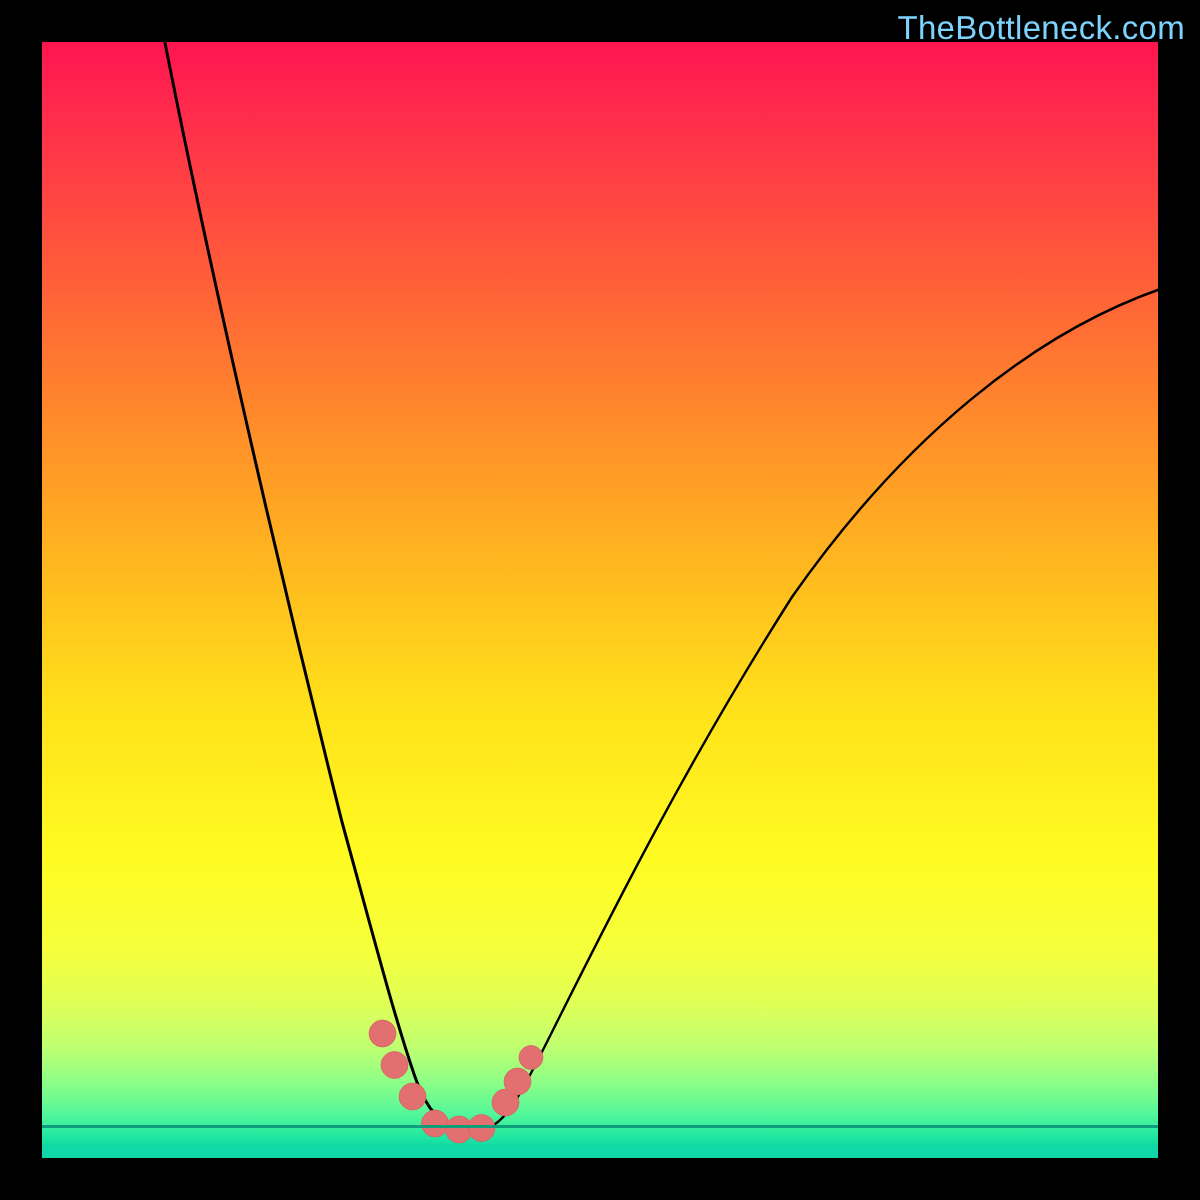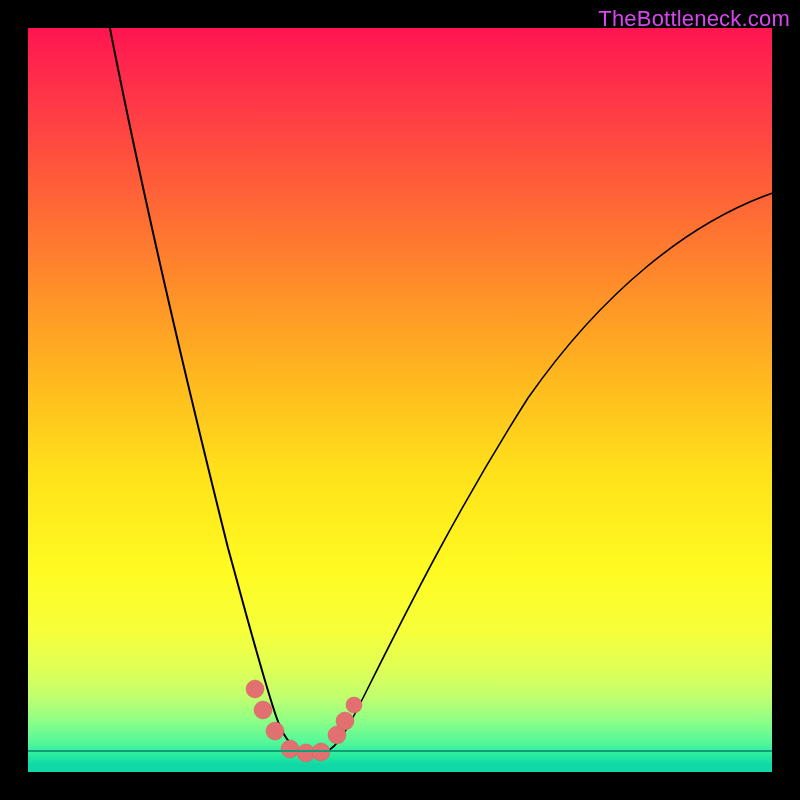--- a/index.html
+++ b/index.html
@@ -40,21 +40,21 @@
     left: 28px;
     right: 28px;
     bottom: 48px;
     height: 2px;
     background: #0e9f7a;
   }
   .watermark {
     position: absolute;
     top: 6px;
     right: 10px;
-    color: #d946ef;
+    color: #7dd3fc;
     font-size: 22px;
     letter-spacing: 0.2px;
     user-select: none;
   }
   svg.plot {
     position: absolute;
     left: 28px;
     top: 28px;
     width: 744px;
     height: 744px;

